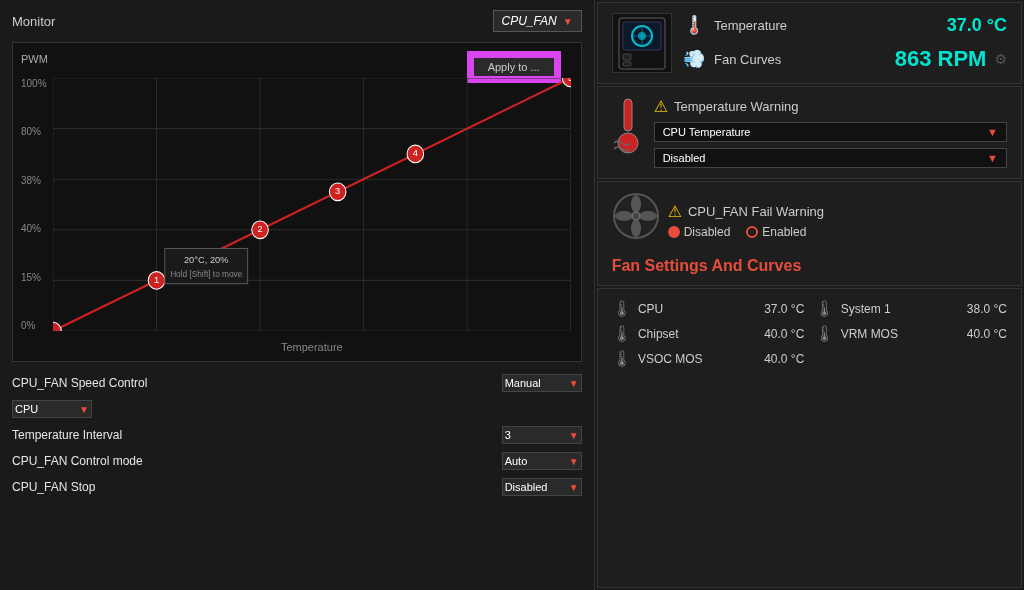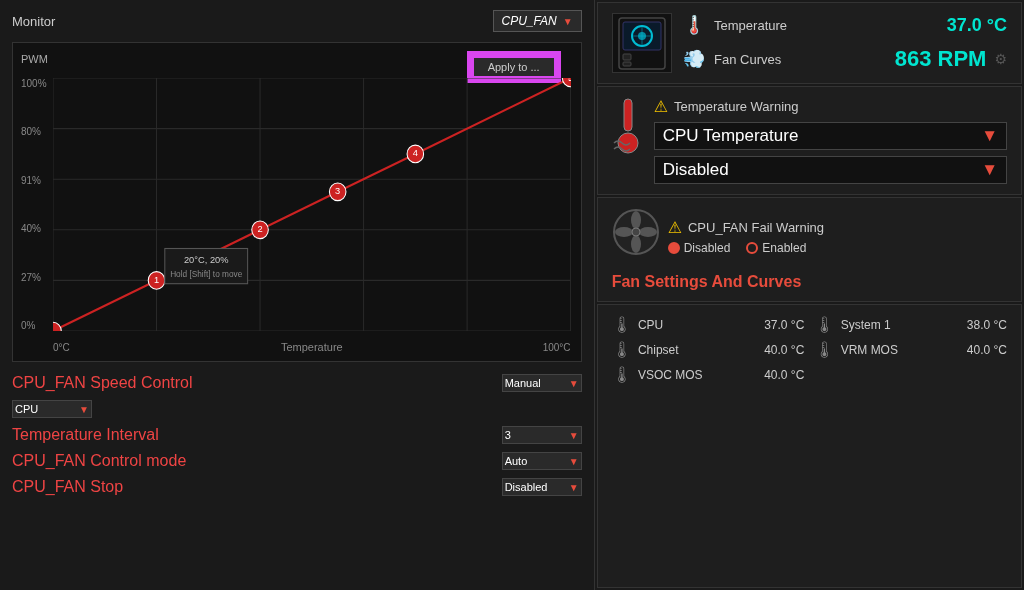--- a/index.html
+++ b/index.html
@@ -133,22 +133,22 @@
     }
 
     .setting-row {
       display: flex;
       align-items: center;
       justify-content: space-between;
       padding: 2px 0;
     }
 
     .setting-label {
-      color: #ef4444;
-      font-size: 16px;
+      color: #e5e5e5;
+      font-size: 12px;
     }
 
     .setting-select {
       background: #2a2a2a;
       border: 1px solid #444;
       color: #fff;
       padding: 2px 2px;
       font-size: 11px;
       display: flex;
       align-items: center;
@@ -270,21 +270,21 @@
     .warning-title {
       color: #ccc;
       font-size: 13px;
     }
 
     .warning-select {
       background: #111;
       border: 1px solid #444;
       color: #fff;
       padding: 3px 8px;
-      font-size: 17px;
+      font-size: 11px;
       display: flex;
       align-items: center;
       justify-content: space-between;
       cursor: pointer;
     }
 
     .warning-select .red-arrow {
       color: #e74c3c;
     }
 
@@ -410,23 +410,23 @@
     </div>
   </div>
 
   <div class="graph-container">
     <span class="graph-title-y">PWM</span>
     <button class="graph-apply-btn">Apply to ...</button>
 
     <div class="graph-y-labels">
       <span>100%</span>
       <span>80%</span>
-      <span>91%</span>
+      <span>38%</span>
       <span>40%</span>
-      <span>27%</span>
+      <span>15%</span>
       <span>0%</span>
     </div>
 
     <div class="graph-area">
       <svg class="graph-svg" viewBox="0 0 500 230" preserveAspectRatio="none" xmlns="http://www.w3.org/2000/svg">
 
         <line x1="0" y1="0" x2="0" y2="230" stroke="#2a2a2a" stroke-width="1"></line>
         <line x1="100" y1="0" x2="100" y2="230" stroke="#2a2a2a" stroke-width="1"></line>
         <line x1="200" y1="0" x2="200" y2="230" stroke="#2a2a2a" stroke-width="1"></line>
         <line x1="300" y1="0" x2="300" y2="230" stroke="#2a2a2a" stroke-width="1"></line>
@@ -460,28 +460,20 @@
         <circle cx="500" cy="0" r="8" fill="#cc2222" stroke="#fff" stroke-width="1"></circle>
         <text x="500" y="0" fill="#fff" font-size="9" text-anchor="middle" dominant-baseline="middle">5</text>
 
         <rect x="108" y="155" width="80" height="32" fill="#1a1a1a" stroke="#555" stroke-width="1"></rect>
         <text x="148" y="168" fill="#ccc" font-size="9" text-anchor="middle">20°C, 20%</text>
         <text x="148" y="181" fill="#888" font-size="8" text-anchor="middle">Hold [Shift] to move</text>
       </svg>
       <div class="graph-x-title">Temperature</div>
     </div>
 
-    <div class="graph-x-labels">
-      <span>0°C</span>
-      <span></span>
-      <span></span>
-      <span></span>
-      <span></span>
-      <span>100°C</span>
-    </div>
   </div>
 
   <div class="settings-rows">
     <div class="setting-row">
       <span class="setting-label">CPU_FAN Speed Control</span>
       <div class="setting-select">
         <span>Manual</span>
         <span class="red-arrow">▼</span>
       </div>
     </div>

